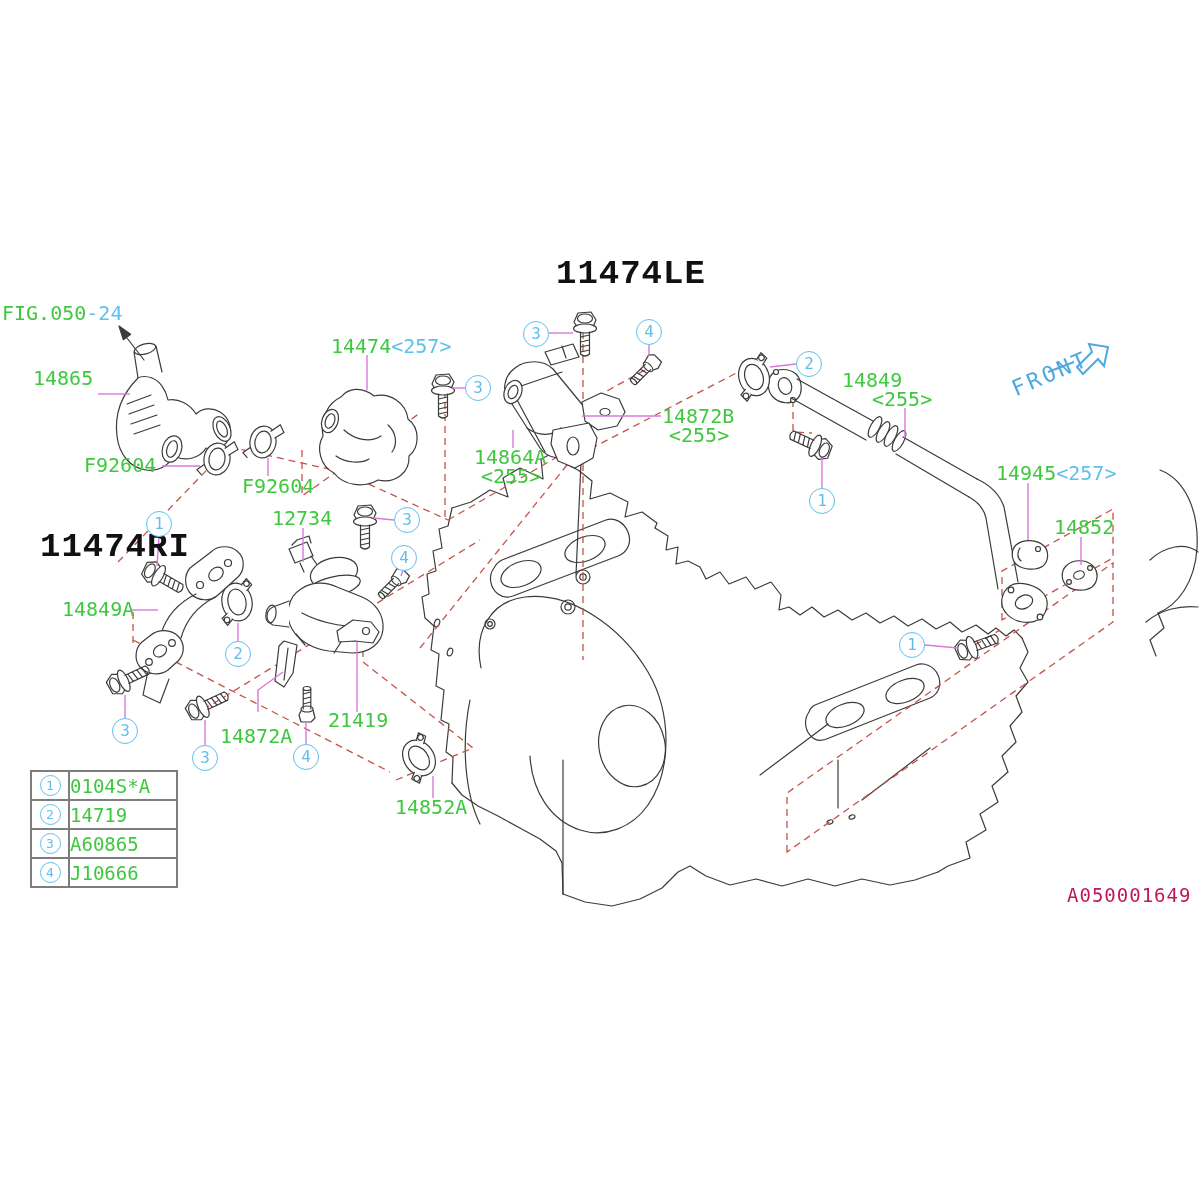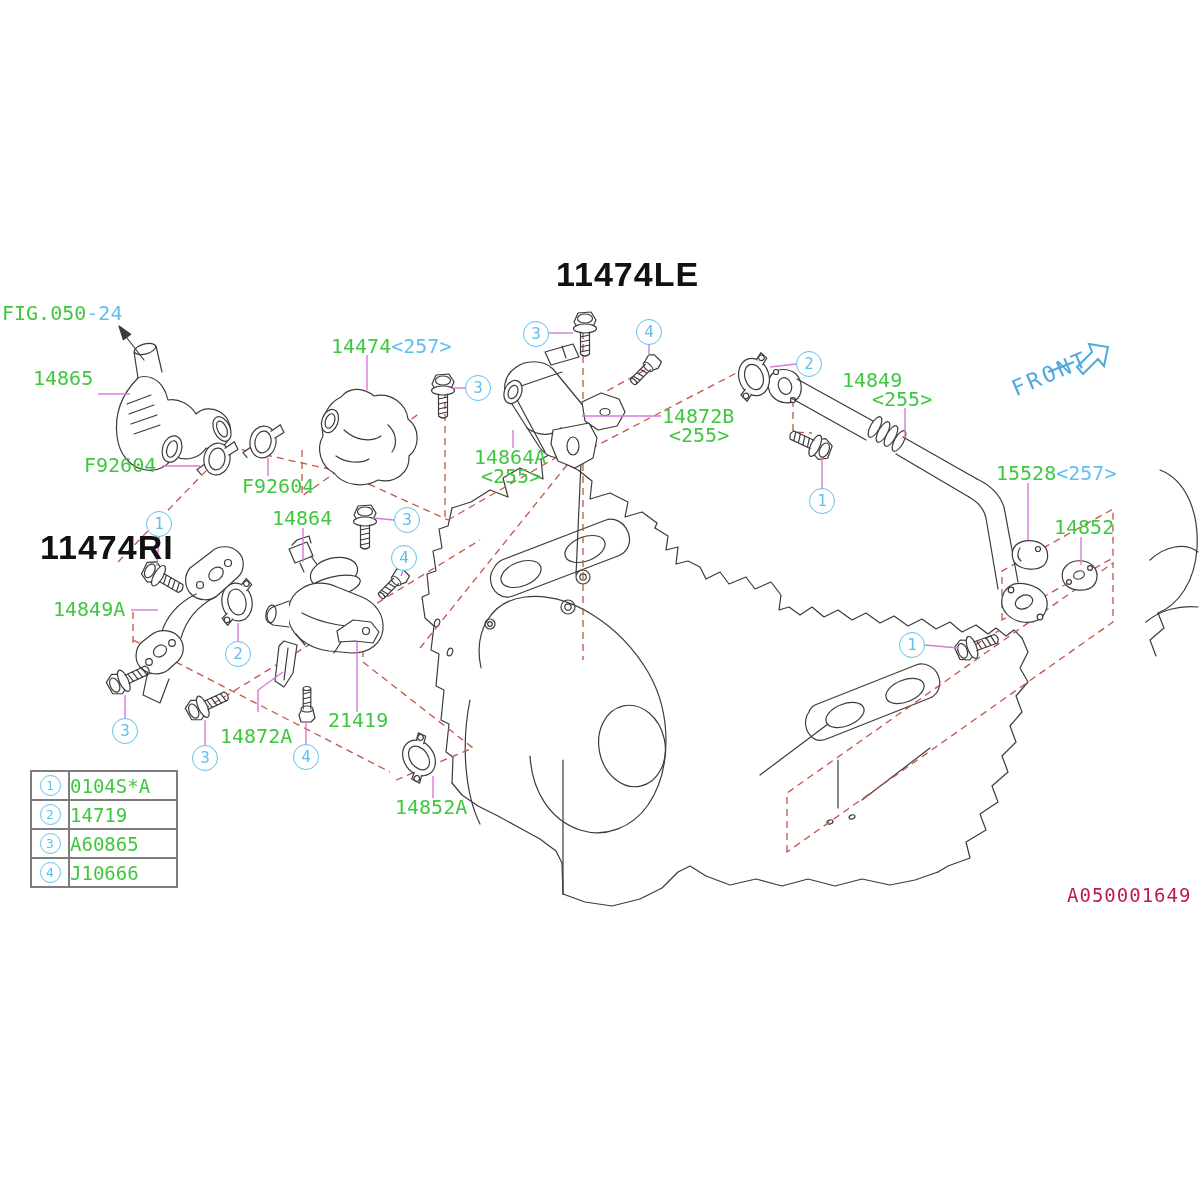--- a/index.html
+++ b/index.html
@@ -8,21 +8,21 @@
   svg.art{position:absolute;left:0;top:0;}
   .blk{stroke:#3b3b3b;stroke-width:1.2;fill:none;stroke-linecap:round;stroke-linejoin:round;}
   .blk2{stroke:#3b3b3b;stroke-width:1.2;fill:#ffffff;stroke-linecap:round;stroke-linejoin:round;}
   .hole{fill:none;}
   .red{stroke:#c4534c;stroke-width:1.3;fill:none;stroke-dasharray:7 5;}
   .mag{stroke:#d879d8;stroke-width:1.4;fill:none;}
   .blu{stroke:#4da9e0;stroke-width:2;fill:none;}
   .lbl{position:absolute;font-size:20px;line-height:20px;letter-spacing:0px;white-space:nowrap;
        color:#3fc83f;}
   .lbl .ref{color:#5fc0ee;}
-  .title{position:absolute;font-family:Liberation Sans, sans-serif;font-weight:bold;
+  .title{position:absolute;font-family:Liberation Mono, monospace;font-weight:bold;
          font-size:34px;color:#111;letter-spacing:1px;white-space:nowrap;}
   .co{position:absolute;width:24px;height:24px;border:1.7px solid #5fc0ee;border-radius:50%;
       color:#5fc0ee;font-size:16px;line-height:24px;text-align:center;box-sizing:content-box;
       background:#fff;}
   .front-label{position:absolute;left:1008px;top:378px;color:#4da9e0;font-size:22px;
       letter-spacing:3px;transform:rotate(-23deg);transform-origin:left top;}
   .sheet-id{position:absolute;left:1060px;top:884px;color:#be185d;font-size:19px;letter-spacing:1px;margin-left:7px;}
   table.legend{position:absolute;left:30px;top:770px;border-collapse:collapse;background:#fff;}
   table.legend td{border:2px solid #7d7d7d;height:27px;padding:0;}
   td.lc{width:36px;text-align:center;}
@@ -323,24 +323,24 @@
 <div class="lbl" style="left:33px;top:368px">14865</div>
 <div class="lbl" style="left:84px;top:455px">F92604</div>
 <div class="lbl" style="left:242px;top:476px">F92604</div>
 <div class="lbl" style="left:331px;top:336px"><span>14474</span><span class="ref">&lt;257&gt;</span></div>
 <div class="lbl" style="left:474px;top:447px">14864A</div>
 <div class="lbl ref" style="left:481px;top:466px">&lt;255&gt;</div>
 <div class="lbl" style="left:662px;top:406px">14872B</div>
 <div class="lbl ref" style="left:669px;top:425px">&lt;255&gt;</div>
 <div class="lbl" style="left:842px;top:370px">14849</div>
 <div class="lbl ref" style="left:872px;top:389px">&lt;255&gt;</div>
-<div class="lbl" style="left:996px;top:463px"><span>15528</span><span class="ref">&lt;257&gt;</span></div>
+<div class="lbl" style="left:996px;top:463px"><span>14945</span><span class="ref">&lt;257&gt;</span></div>
 <div class="lbl" style="left:1054px;top:517px">14852</div>
-<div class="lbl" style="left:272px;top:508px">14864</div>
-<div class="lbl" style="left:53px;top:599px">14849A</div>
+<div class="lbl" style="left:272px;top:508px">12734</div>
+<div class="lbl" style="left:62px;top:599px">14849A</div>
 <div class="lbl" style="left:220px;top:726px">14872A</div>
 <div class="lbl" style="left:328px;top:710px">21419</div>
 <div class="lbl" style="left:395px;top:797px">14852A</div>
 
 <div class="front-label">FRONT</div>
 <div class="sheet-id">A050001649</div>
 
 <div class="co" style="left:523px;top:321px">3</div>
 <div class="co" style="left:636px;top:319px">4</div>
 <div class="co" style="left:465px;top:375px">3</div>

